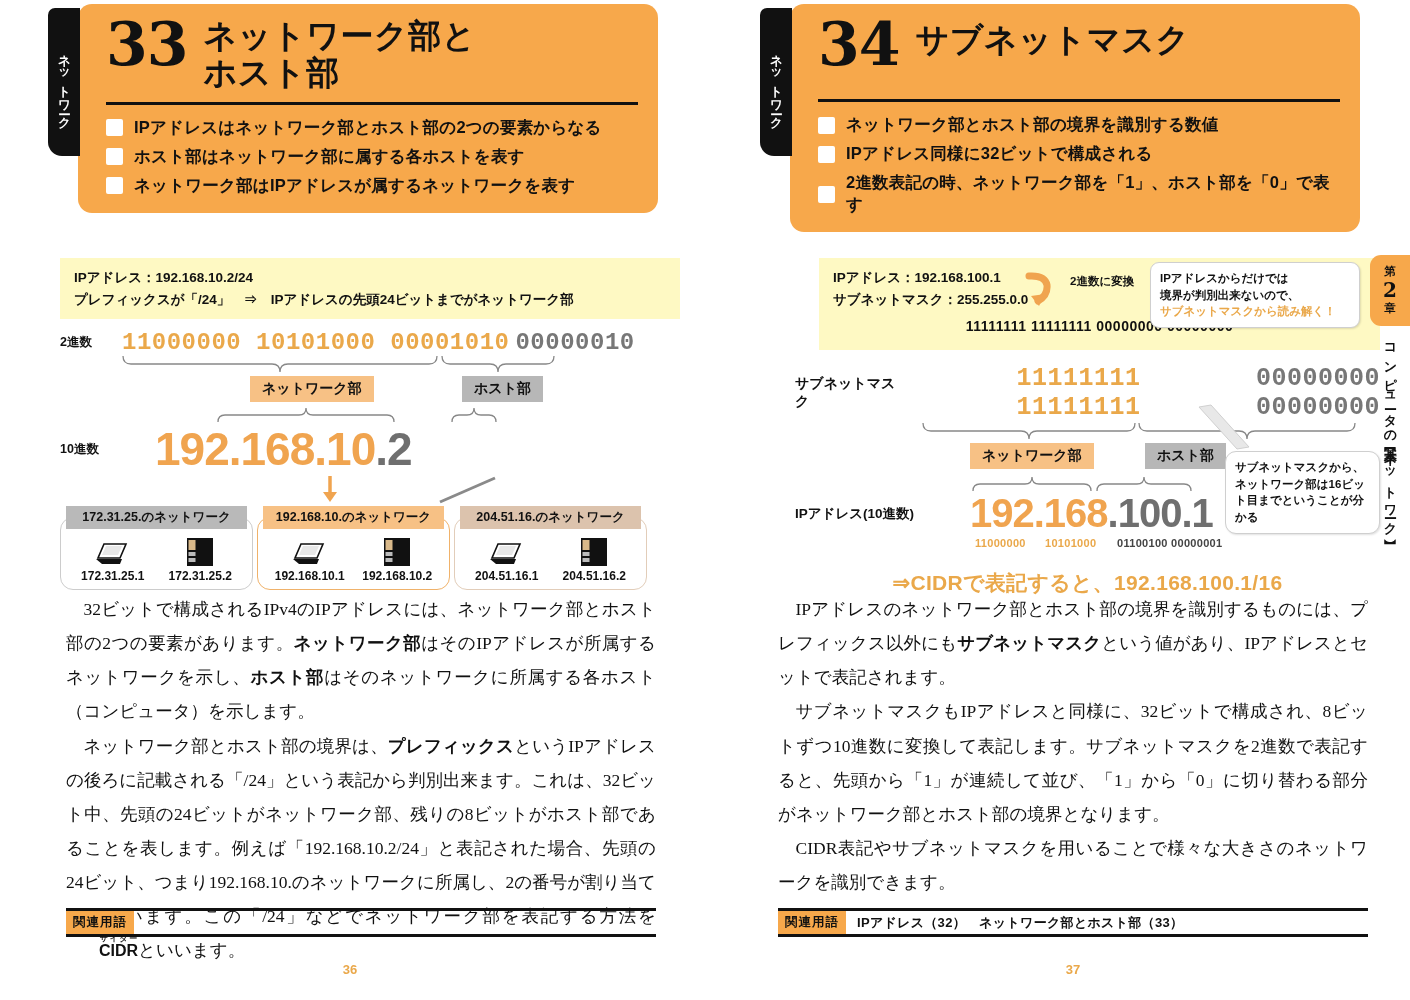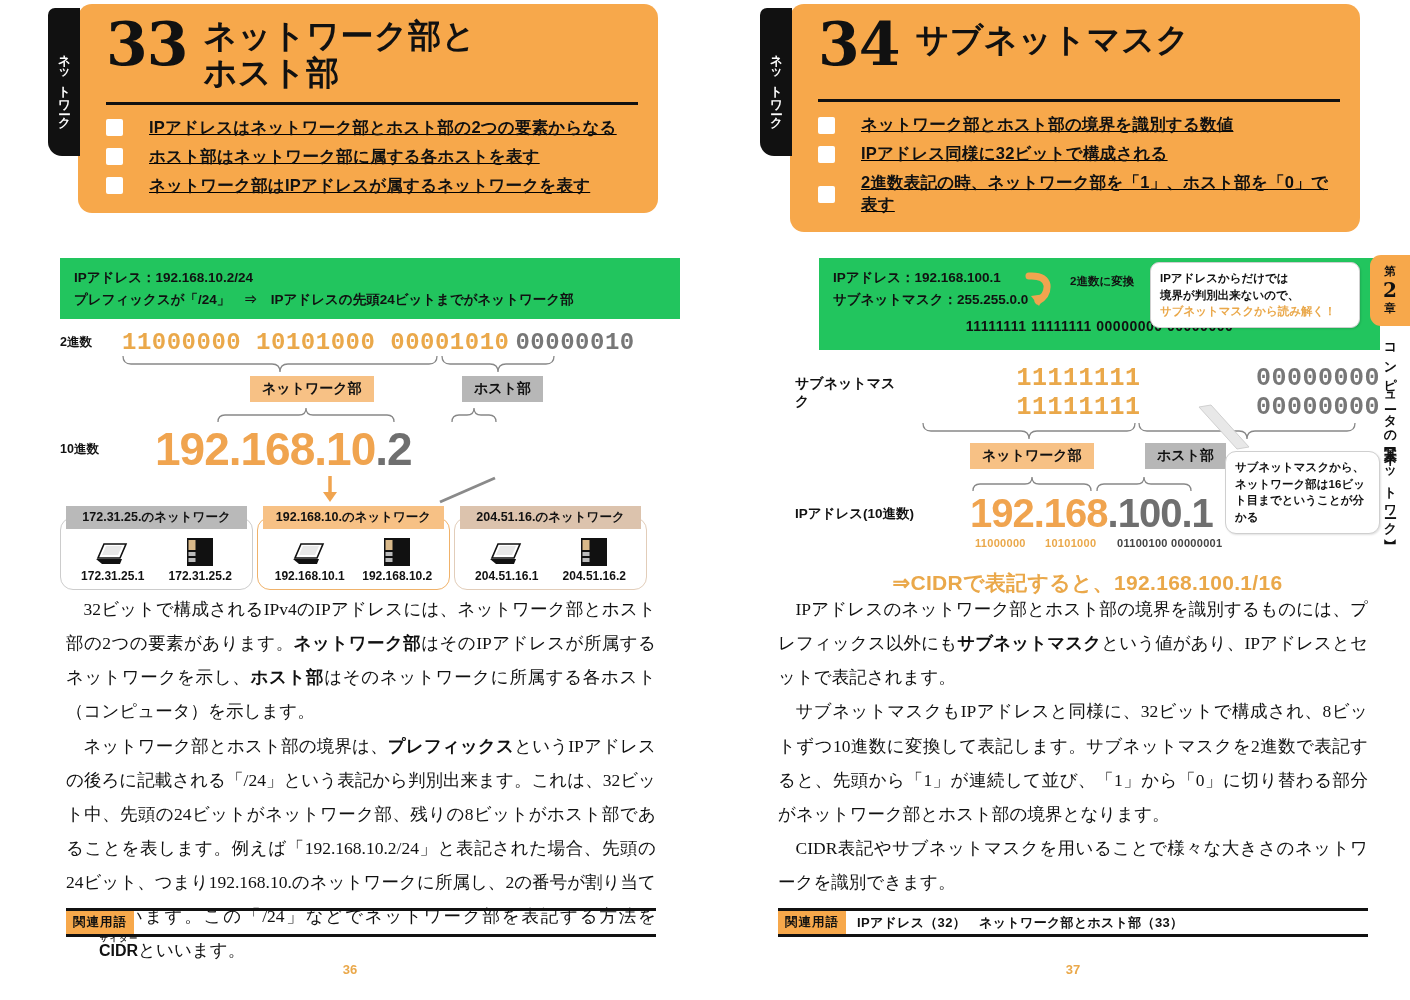--- a/index.html
+++ b/index.html
@@ -51,32 +51,32 @@
     letter-spacing: -1px;
     padding-top: 2px;
   }
   .hdr-title {
     font-size: 33px; font-weight: bold; color: #111;
     line-height: 1.12; letter-spacing: 0.5px;
     padding-top: 4px;
   }
   .hdr-rule { height: 3px; background: #111; margin: 10px 0 12px 0; }
   .bullets { display: flex; flex-direction: column; gap: 7px; }
-  .bullet { display: flex; align-items: center; gap: 26px; text-decoration: underline; }
+  .bullet { display: flex; align-items: center; gap: 11px; }
   .bullet-box {
     width: 17px; height: 17px; background: #fff; flex: 0 0 auto;
     border-radius: 2px;
   }
   .bullet-txt { font-size: 16.5px; font-weight: bold; color: #111; letter-spacing: 0.2px; }
 
   
   .diagram { position: absolute; }
   .dg-L { left: 60px; top: 258px; width: 620px; }
 
-  .gray-band { background: #22c55e; padding: 9px 14px; }
+  .gray-band { background: #fef9c3; padding: 9px 14px; }
   .gray-band .l { font-size: 13.5px; font-weight: bold; color: #111; line-height: 1.6; white-space: nowrap; }
 
   .row { display: flex; align-items: center; }
   .row-label { font-size: 12.5px; font-weight: bold; color: #111; }
 
   .bits { font-family: Liberation Mono, monospace; font-weight: bold; letter-spacing: 0.5px; text-align: right; }
   .bits-net  { color: #eaa84a; }
   .bits-host { color: #777777; }
 
   .tag {

